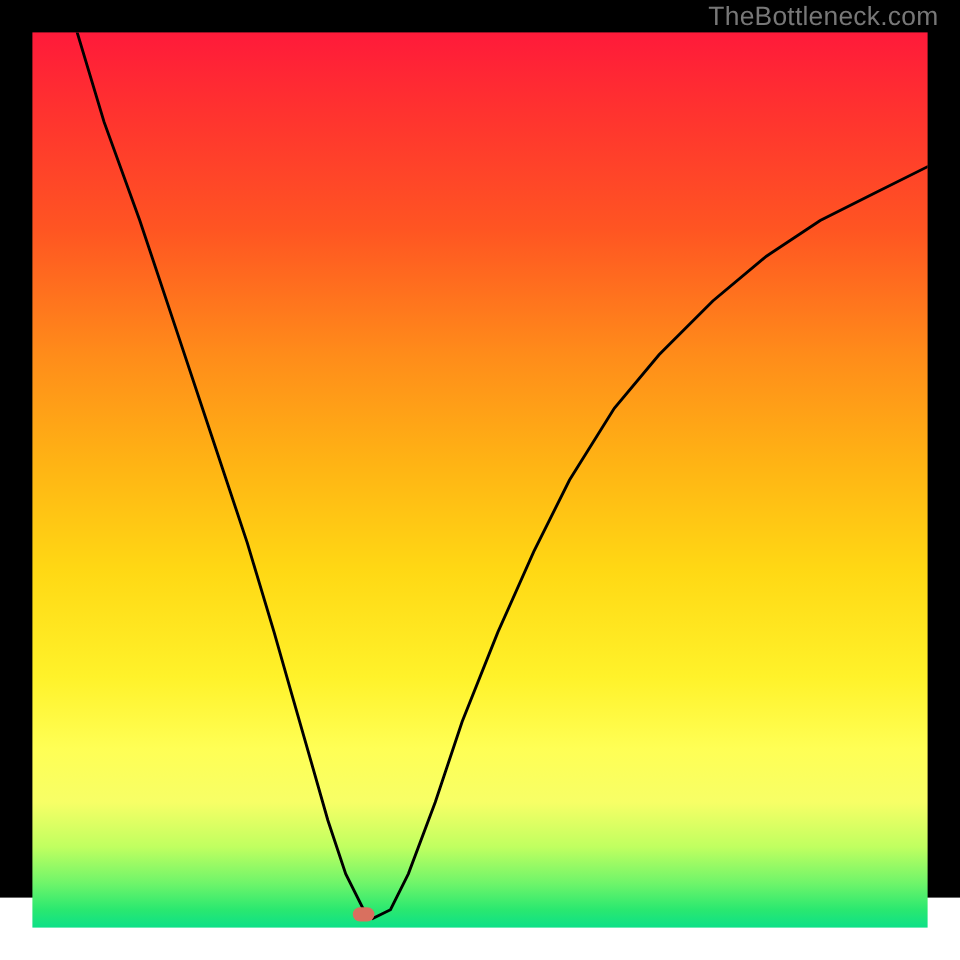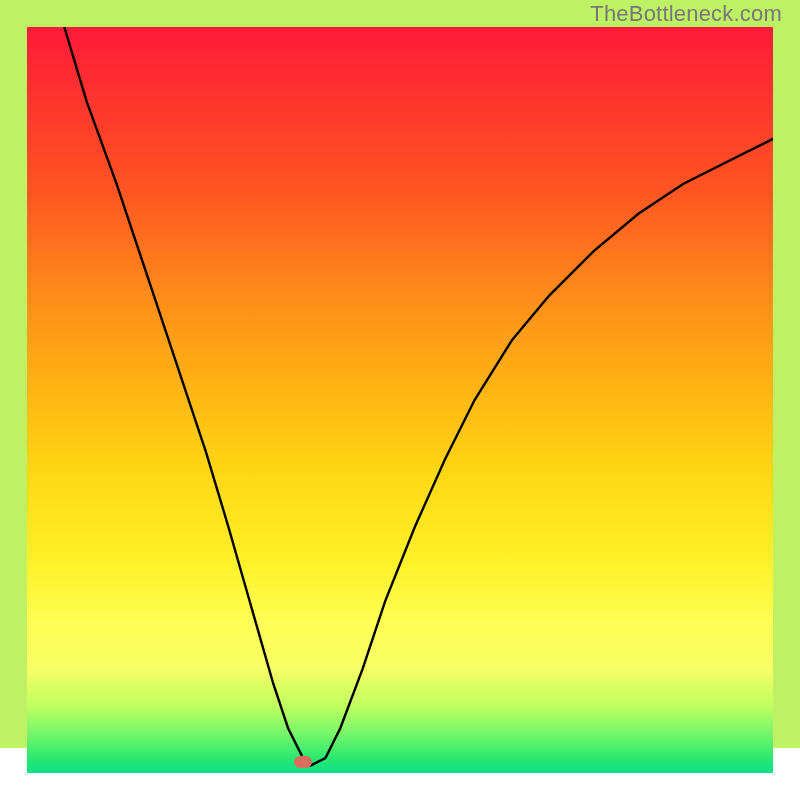--- a/index.html
+++ b/index.html
@@ -1,20 +1,20 @@
 <!DOCTYPE html>
 <html><head>
 <meta charset="utf-8">
 <style>
   * { margin: 0; padding: 0; box-sizing: border-box; }
   html, body { width: 800px; height: 800px; overflow: hidden; }
   .frame {
     width: 800px;
     height: 748px;
-    background: #bef264;
+    background: #000000;
     position: relative;
   }
   .plot-area {
     position: absolute;
     left: 27px;
     top: 27px;
     width: 746px;
     height: 746px;
     background: linear-gradient(
       to bottom,

